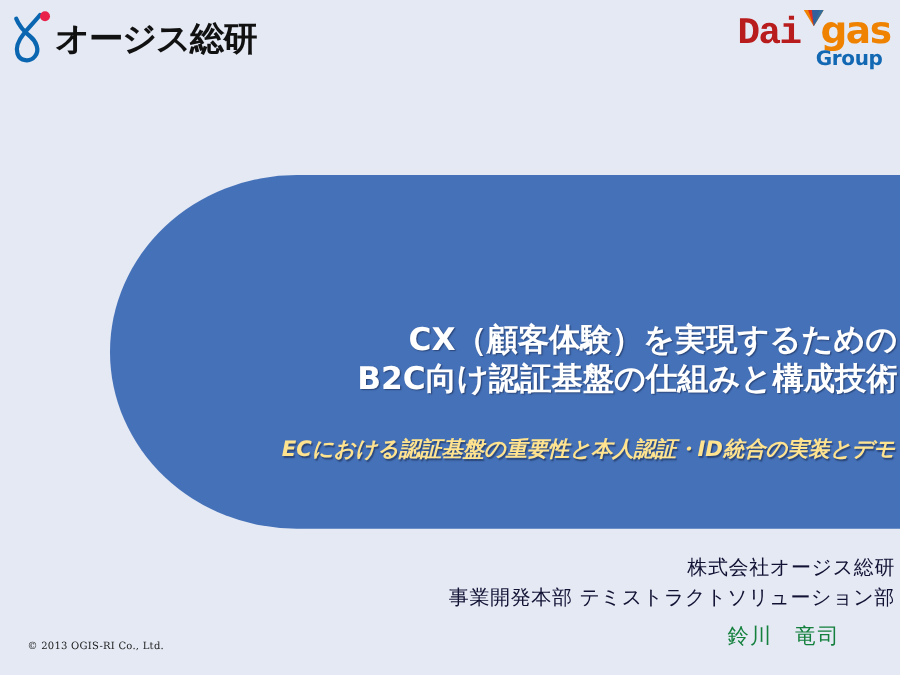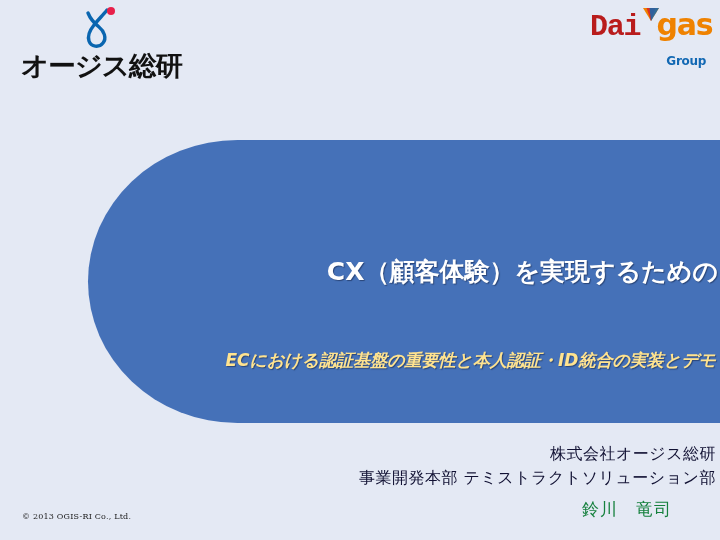--- a/index.html
+++ b/index.html
@@ -23,21 +23,20 @@
 
   
   .ogis-logo {
     position: absolute;
     left: 6px;
     top: 6px;
     width: 190px;
     height: 50px;
     display: flex;
     align-items: center;
-    flex-direction: column;
   }
   .ogis-mark {
     width: 40px;
     height: 46px;
     flex: 0 0 40px;
     position: relative;
   }
   .ogis-wordmark {
     margin-left: -2px;
     font-family: "DejaVu Sans", sans-serif;
@@ -70,26 +69,25 @@
     letter-spacing: -1.2px;
     white-space: nowrap;
   }
   .daigas-dai { color: #b91c1c; font-family: Liberation Mono, monospace; }
   .daigas-gas { color: #ef8200; padding-left: 16px; }
   .daigas-group {
     position: absolute;
     right: 2px;
     top: 33px;
     font-family: "DejaVu Sans", sans-serif;
-    font-size: 12px;
+    font-size: 16px;
     font-weight: bold;
     color: #1268b3;
     letter-spacing: -0.3px;
     line-height: 1;
-    margin-top: 16px;
   }
   .daigas-flame {
     position: absolute;
     left: 53px;
     top: 2px;
     width: 16px;
     height: 14px;
   }
 
   
@@ -206,20 +204,21 @@
     <div class="daigas-word">
       <span class="daigas-dai">Dai</span><span class="daigas-gas">gas</span>
     </div>
     <div class="daigas-group">Group</div>
   </div>
 
   <div class="banner"></div>
 
   <div class="title-block">
     <div class="title-line">CX（顧客体験）を実現するための</div>
+    <div class="title-line">B2C向け認証基盤の仕組みと構成技術</div>
   </div>
 
   <div class="subtitle">ECにおける認証基盤の重要性と本人認証・ID統合の実装とデモ</div>
 
   <div class="org-block">
     <div class="org-line">株式会社オージス総研</div>
     <div class="org-line">事業開発本部 テミストラクトソリューション部</div>
   </div>
 
   <div class="speaker-name">鈴川　竜司</div>

